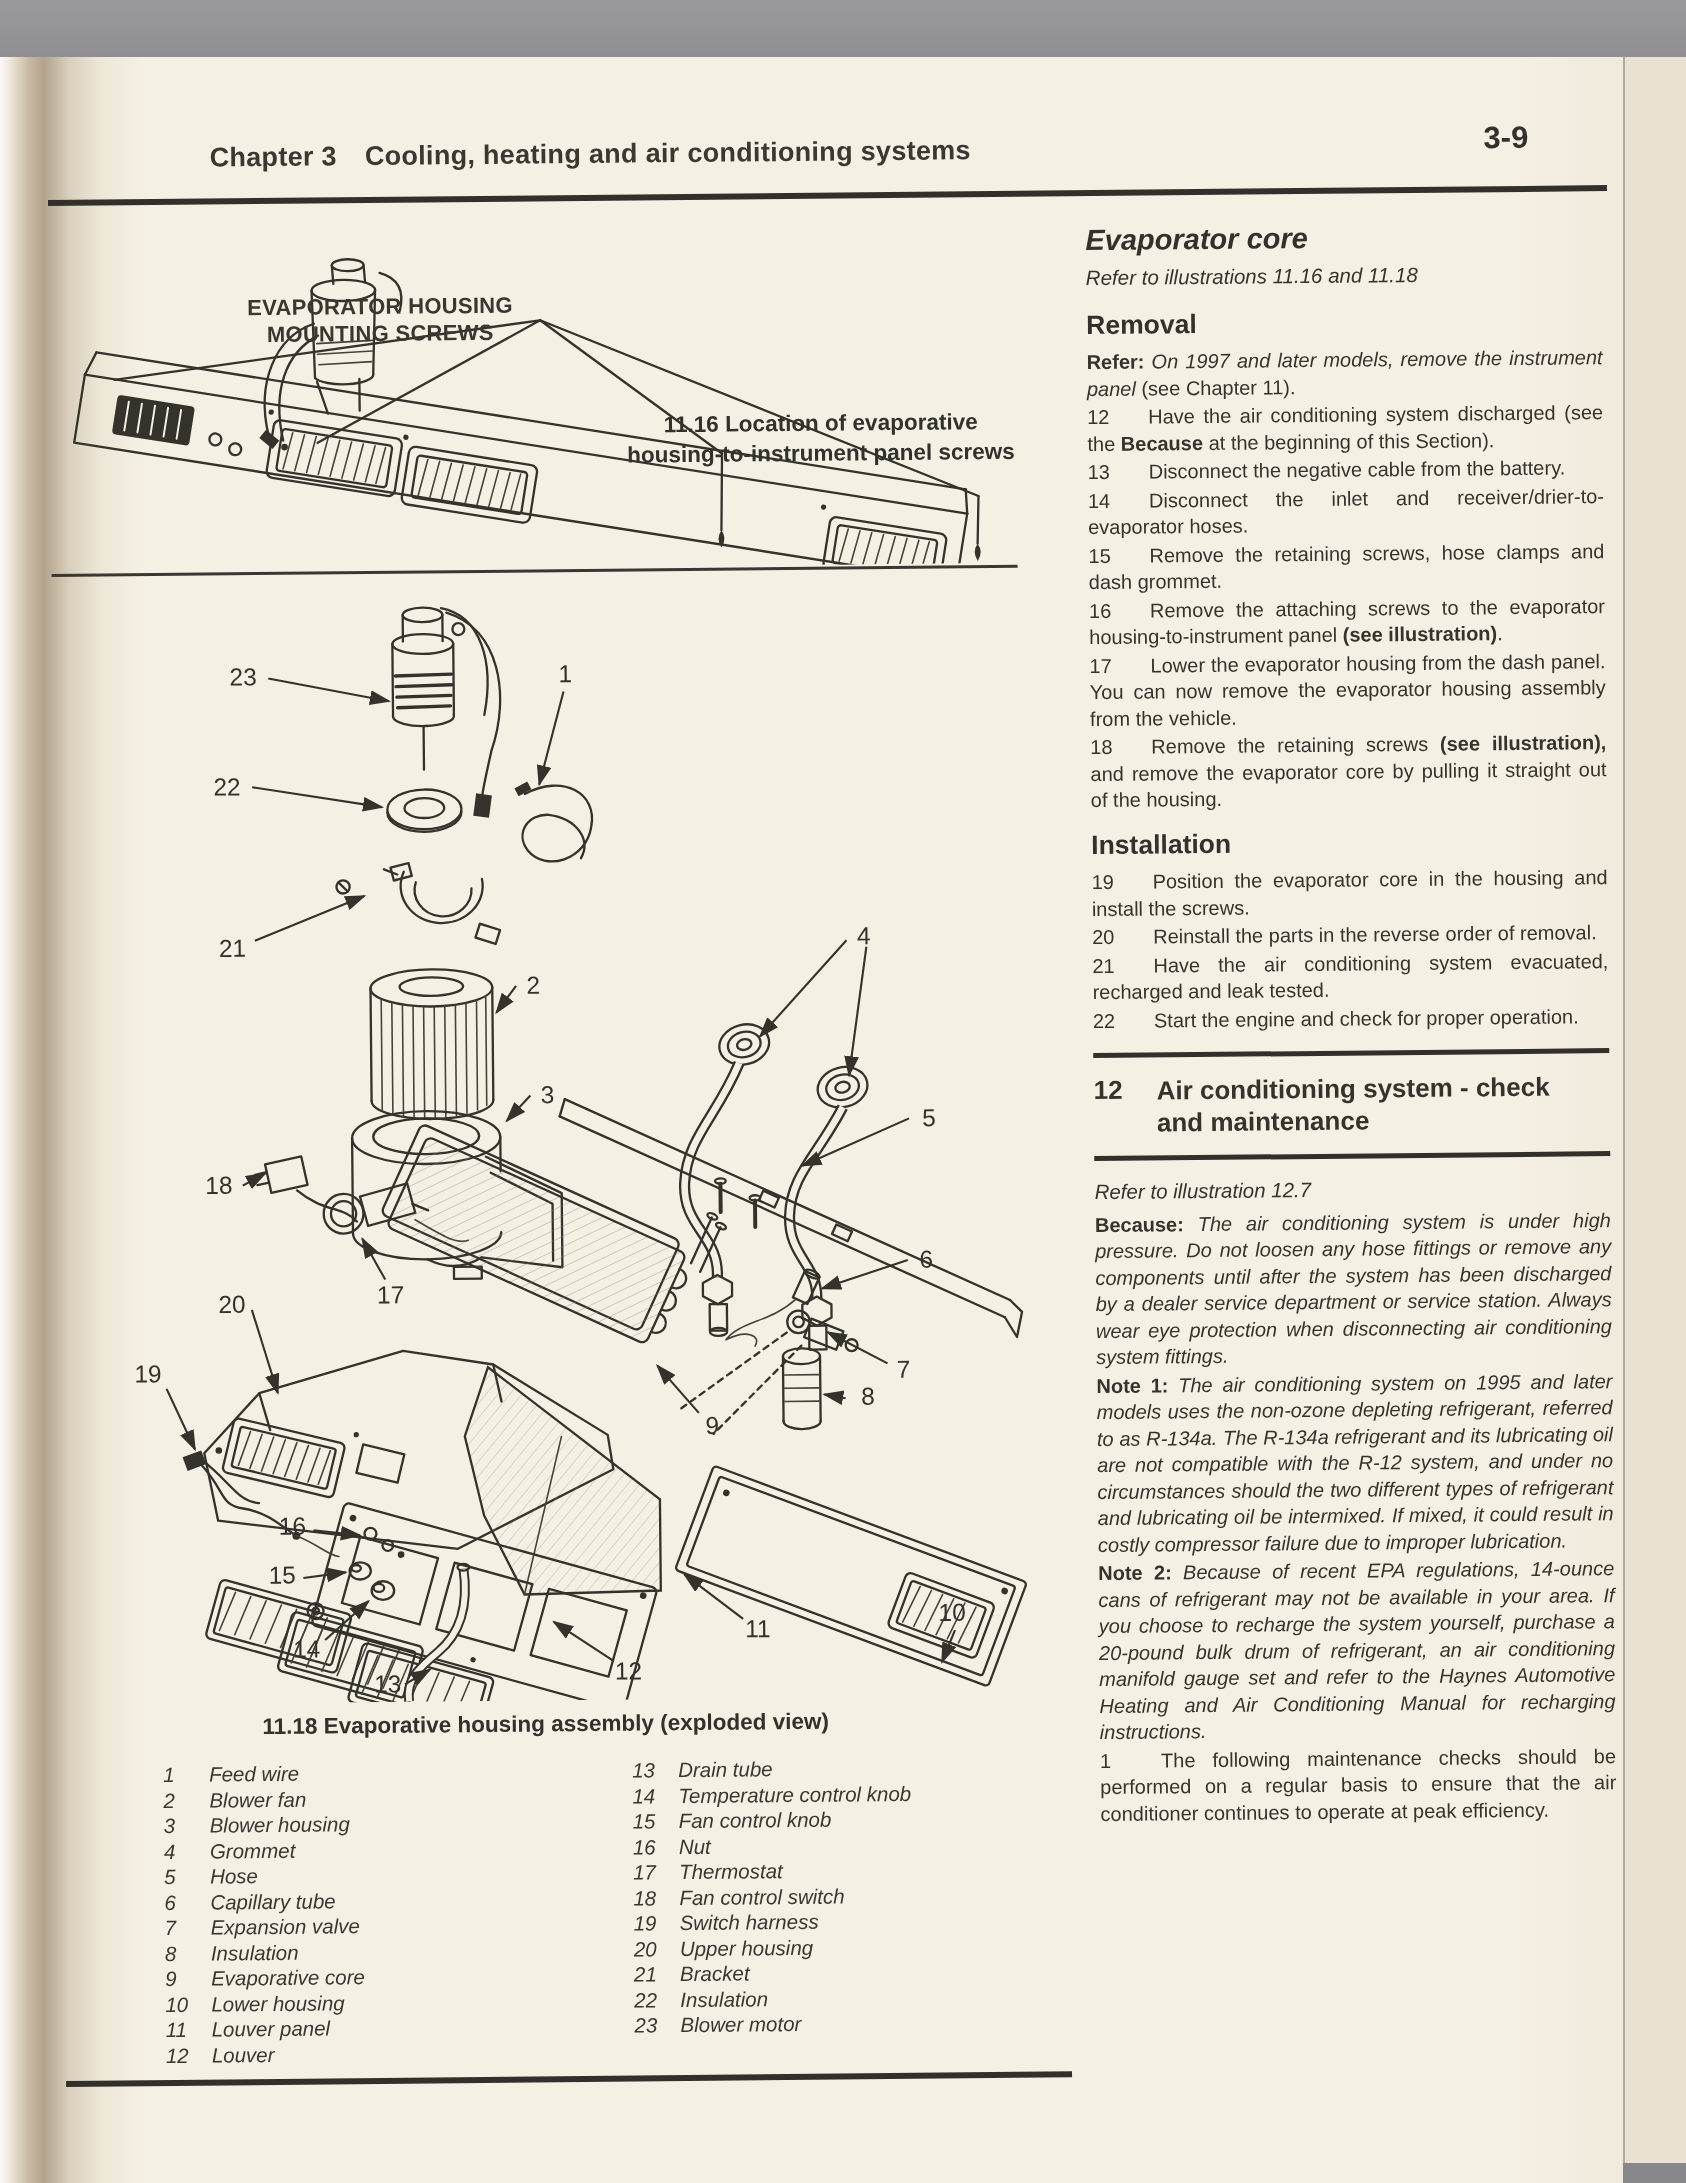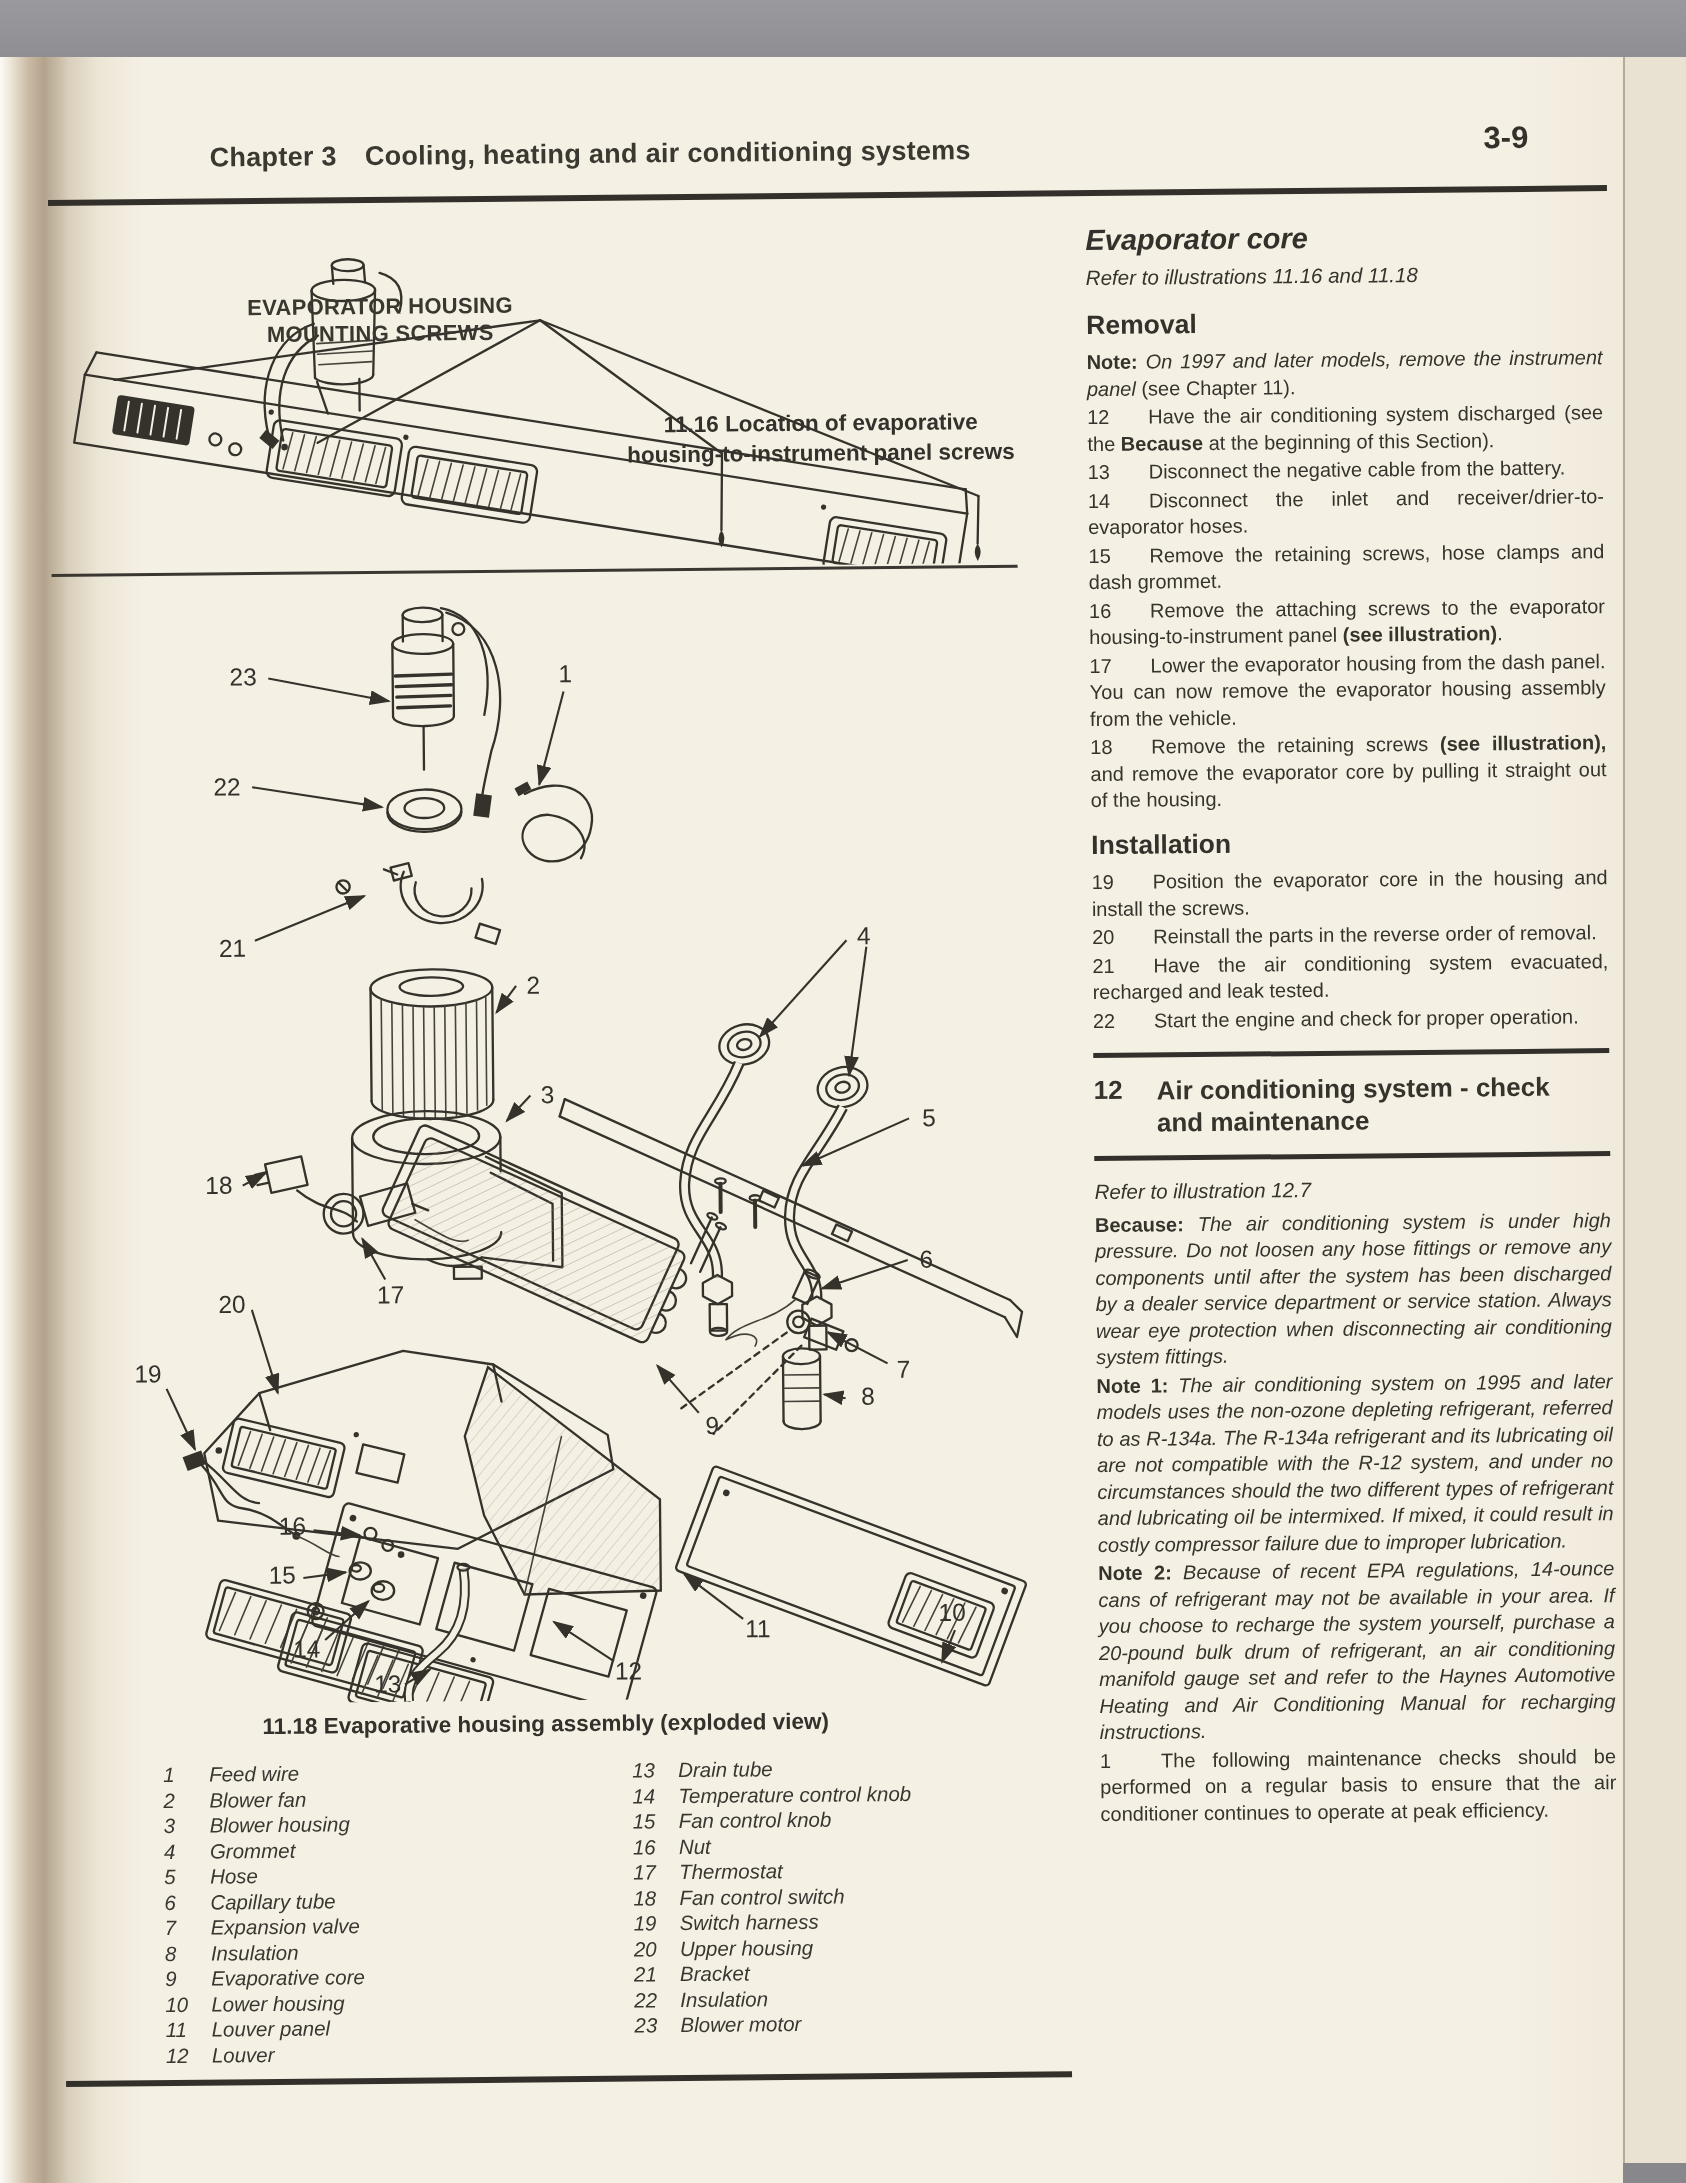--- a/index.html
+++ b/index.html
@@ -698,21 +698,21 @@
       </div>
     </div>
 
   <div class="btm-rule"></div>
 
   <div class="rcol">
     <div class="h-evap">Evaporator core</div>
     <div class="refer">Refer to illustrations 11.16 and 11.18</div>
     <div class="h-sub">Removal</div>
     <div class="paras">
-          <p><span class="seg b">Note: </span><span class="seg i">On 1997 and later models, remove the instrument panel </span><span class="seg">(see Chapter 11).</span></p>
+          <p><span class="seg b">Refer: </span><span class="seg i">On 1997 and later models, remove the instrument panel </span><span class="seg">(see Chapter 11).</span></p>
           <p><span class="pnum">12</span><span class="seg">Have the air conditioning system discharged (see the </span><span class="seg b">Because</span><span class="seg"> at the beginning of this Section).</span></p>
           <p><span class="pnum">13</span><span class="seg">Disconnect the negative cable from the battery.</span></p>
           <p><span class="pnum">14</span><span class="seg">Disconnect the inlet and receiver/drier-to-evaporator hoses.</span></p>
           <p><span class="pnum">15</span><span class="seg">Remove the retaining screws, hose clamps and dash grommet.</span></p>
           <p><span class="pnum">16</span><span class="seg">Remove the attaching screws to the evaporator housing-to-instrument panel </span><span class="seg b">(see illustration)</span><span class="seg">.</span></p>
           <p><span class="pnum">17</span><span class="seg">Lower the evaporator housing from the dash panel. You can now remove the evaporator housing assembly from the vehicle.</span></p>
           <p><span class="pnum">18</span><span class="seg">Remove the retaining screws </span><span class="seg b">(see illustration),</span><span class="seg"> and remove the evaporator core by pulling it straight out of the housing.</span></p>
         </div>
     <div class="gap1"></div>
     <div class="h-sub">Installation</div>

